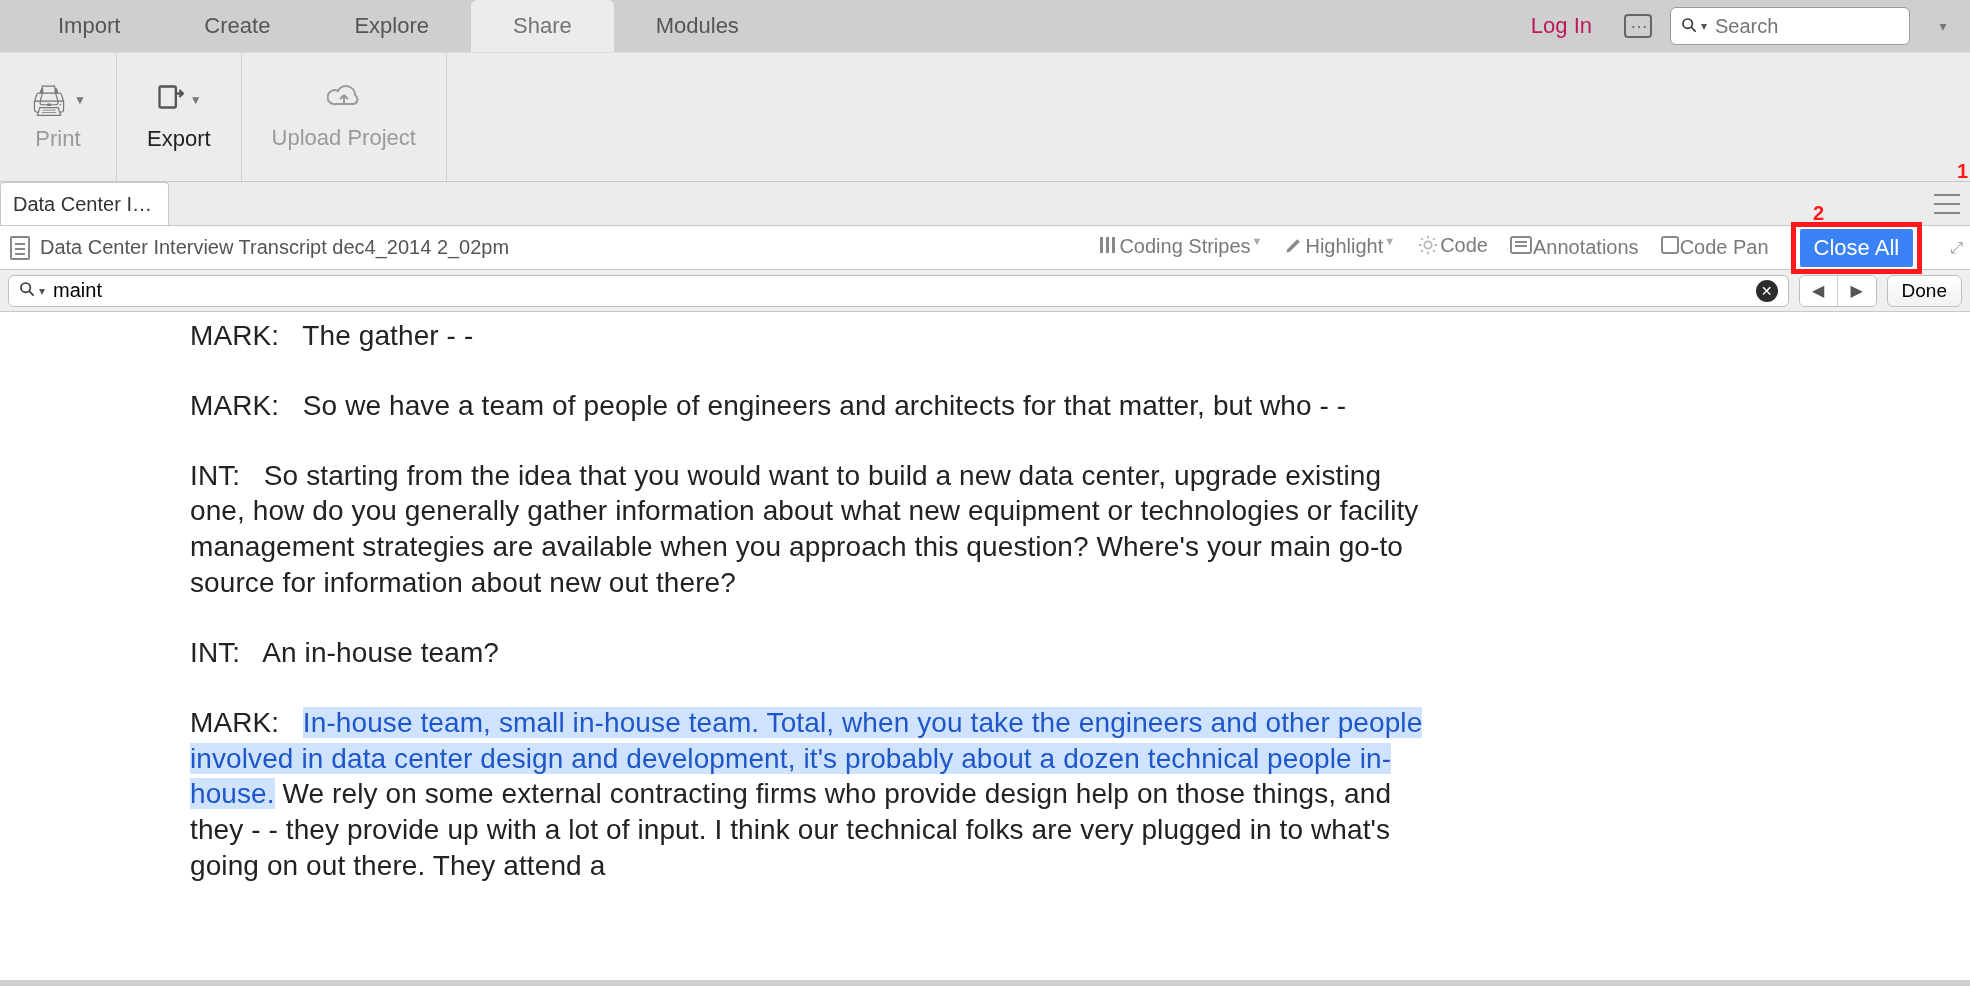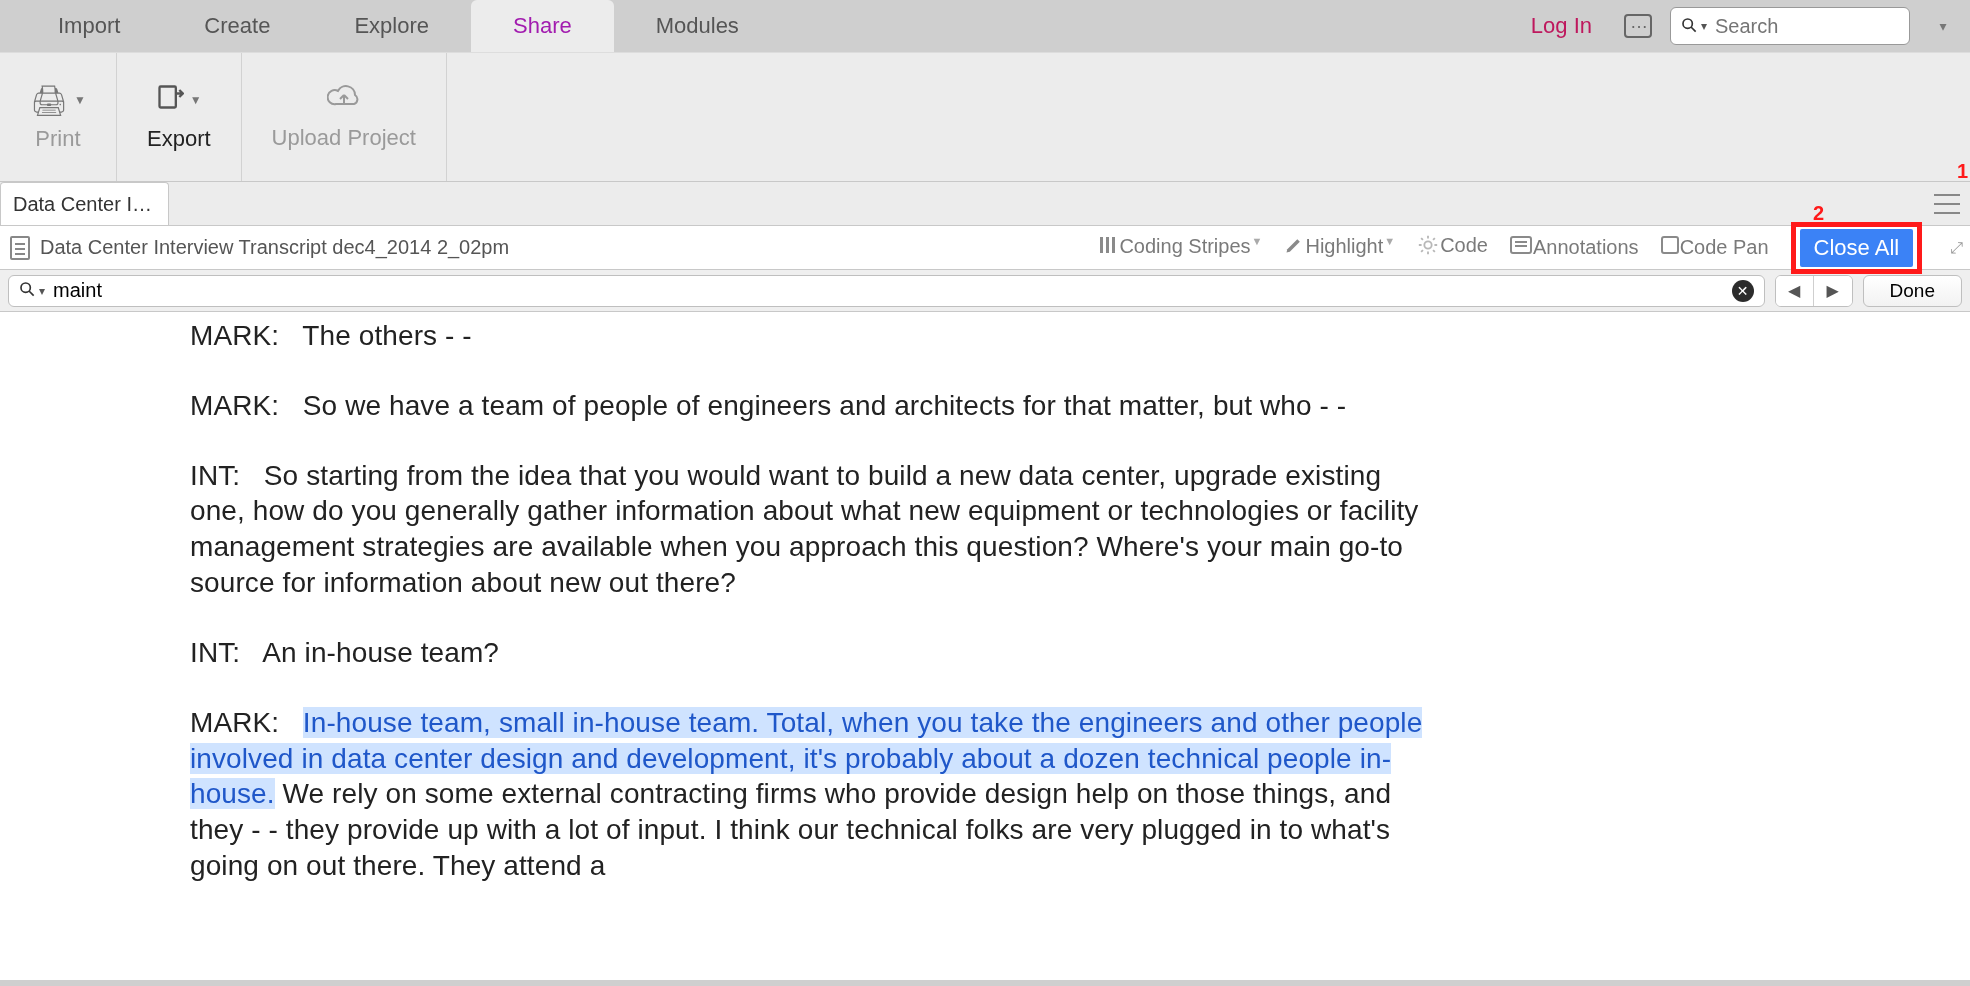--- a/index.html
+++ b/index.html
@@ -27,21 +27,21 @@
     padding: 0 42px;
     font-size: 22px;
     color: #555;
     cursor: pointer;
     border-right: 0;
   }
   .tab.active {
     background: #ececec;
     border-top-left-radius: 6px;
     border-top-right-radius: 6px;
-    color: #a21caf;
+    color: #737373;
   }
   .tabbar-spacer { flex: 1; }
   .tabbar-right {
     display: flex;
     align-items: center;
     gap: 18px;
     padding-right: 12px;
   }
   .login { font-size: 22px; color: #be185d; padding: 0 14px; cursor:pointer; }
   .comment-icon {
@@ -160,21 +160,21 @@
     display:flex; align-items:center; justify-content:center; font-size:14px; cursor:pointer;
   }
   .nav-btns {
     display:flex; border:1px solid #bfbfbf; border-radius:6px; overflow:hidden; height:32px; background:#fff;
   }
   .nav-btns button {
     width:38px; border:none; background:#fff; font-size:16px; color:#555; cursor:pointer;
   }
   .nav-btns button:first-child { border-right:1px solid #cfcfcf;}
   .done-btn {
-    height:32px; padding:0 26px; border:1px solid #bfbfbf; border-radius:6px;
+    height:32px; padding:0 14px; border:1px solid #bfbfbf; border-radius:6px;
     background:linear-gradient(#fff,#f2f2f2); font-size:19px; cursor:pointer;
   }
 
   
   .doc-body {
     background:#fff; height:calc(986px - 58px - 130px - 44px - 44px - 42px);
     overflow:hidden; padding: 6px 40px 0 190px;
     font-family: Arial, Helvetica, sans-serif;
   }
   .para { font-size:28px; line-height:1.28; margin-bottom:34px; max-width:1240px;}
@@ -326,21 +326,21 @@
   </div>
   <div class="nav-btns">
     <button>◀</button>
     <button>▶</button>
   </div>
   <button class="done-btn">Done</button>
 </div>
 
 <div class="doc-body">
   <div class="para first">
-    <span class="lbl">MARK:  </span><span class="sp">The others - -</span>
+    <span class="lbl">MARK:  </span><span class="sp">The gather - -</span>
   </div>
   <div class="para">
     <span class="lbl">MARK:  </span><span class="sp">So we have a team of people of engineers and architects for that matter, but who - -</span>
   </div>
   <div class="para">
     <span class="lbl">INT:  </span><span class="sp">So starting from the idea that you would want to build a new data center, upgrade existing one, how do you generally gather information about what new equipment or technologies or facility management strategies are available when you approach this question?  Where's your main go-to source for information about new out there?</span>
   </div>
   <div class="para">
     <span class="lbl">INT:  </span><span class="sp">An in-house team?</span>
   </div>

